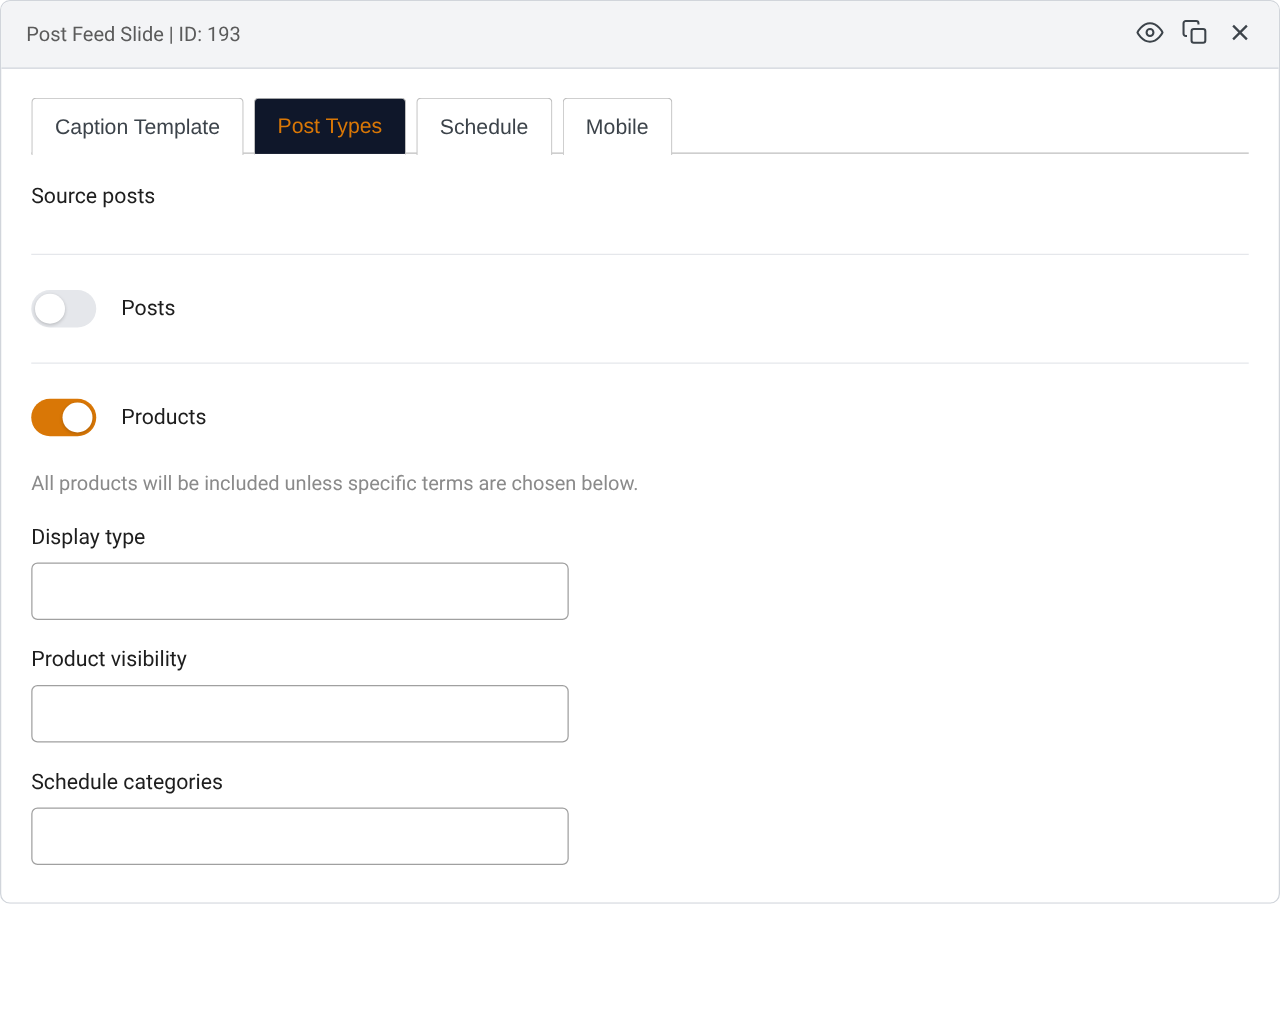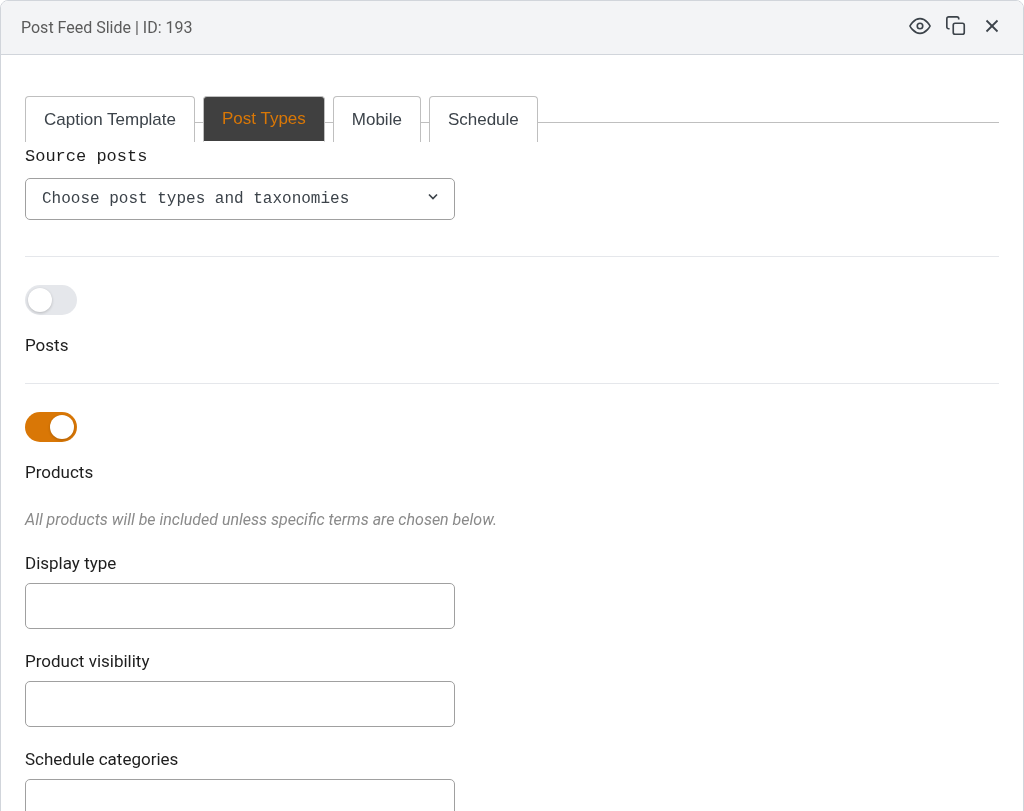--- a/index.html
+++ b/index.html
@@ -64,31 +64,30 @@
     .tab {
       padding: 12px 18px;
       border: 1px solid #bfbfbf;
       border-bottom: none;
       border-radius: 4px 4px 0 0;
       background: #fff;
       font-size: 17px;
       color: #3c434a;
       cursor: pointer;
       position: relative;
-      top: 19px;
+      top: 1px;
       margin-bottom: -1px;
     }
     .tab.active {
       color: #d97706;
       border-bottom: 1px solid #fff;
-      background: #404040;
+      background: #0f172a;
     }
     .field-group {
       margin-bottom: 36px;
-      font-family: Liberation Mono, monospace;
     }
     .field-label {
       display: block;
       font-size: 17px;
       color: #1e1e1e;
       margin-bottom: 12px;
     }
     .select-control {
       position: relative;
       width: 430px;
@@ -118,23 +117,22 @@
       font-size: 16px;
       margin-top: 10px;
     }
     .divider {
       border: none;
       border-top: 1px solid #e5e7eb;
       margin: 28px 0;
     }
     .toggle-row {
       display: flex;
-      align-items: flex-start;
+      align-items: center;
       gap: 20px;
-      flex-direction: column;
     }
     .toggle {
       position: relative;
       width: 52px;
       height: 30px;
       border-radius: 30px;
       cursor: pointer;
       flex-shrink: 0;
     }
     .toggle.off {
@@ -156,21 +154,20 @@
       left: 3px;
     }
     .toggle.on .toggle-knob {
       left: 25px;
     }
     .toggle-label {
       font-size: 17px;
       color: #1e1e1e;
     }
     .section-hint {
-      font-style: italic;
       color: #8a8a8a;
       font-size: 16px;
       margin-top: 28px;
       margin-bottom: 24px;
     }
     .text-field {
       width: 430px;
       padding: 12px 16px;
       border: 1px solid #a0a0a0;
       border-radius: 5px;
@@ -218,34 +215,26 @@
         </span>
       </button>
     </div>
   </div>
 
   <div class="panel-body">
 
     <div class="tabs">
       <button class="tab">Caption Template</button>
       <button class="tab active">Post Types</button>
+      <button class="tab">Schedule</button>
       <button class="tab">Mobile</button>
-      <button class="tab">Schedule</button>
     </div>
 
     <div class="field-group">
       <label class="field-label">Source posts</label>
-      <div class="select-control">
-        <div class="select-input">Choose post types and taxonomies</div>
-        <span class="select-chevron">
-          <svg width="16" height="16" viewBox="0 0 24 24" fill="none" stroke="currentColor" stroke-width="2.5">
-            <polyline points="6 9 12 15 18 9"></polyline>
-          </svg>
-        </span>
-      </div>
     </div>
 
     <hr class="divider">
 
     <div class="toggle-row">
       <div class="toggle off">
         <div class="toggle-knob"></div>
       </div>
       <span class="toggle-label">Posts</span>
     </div>

